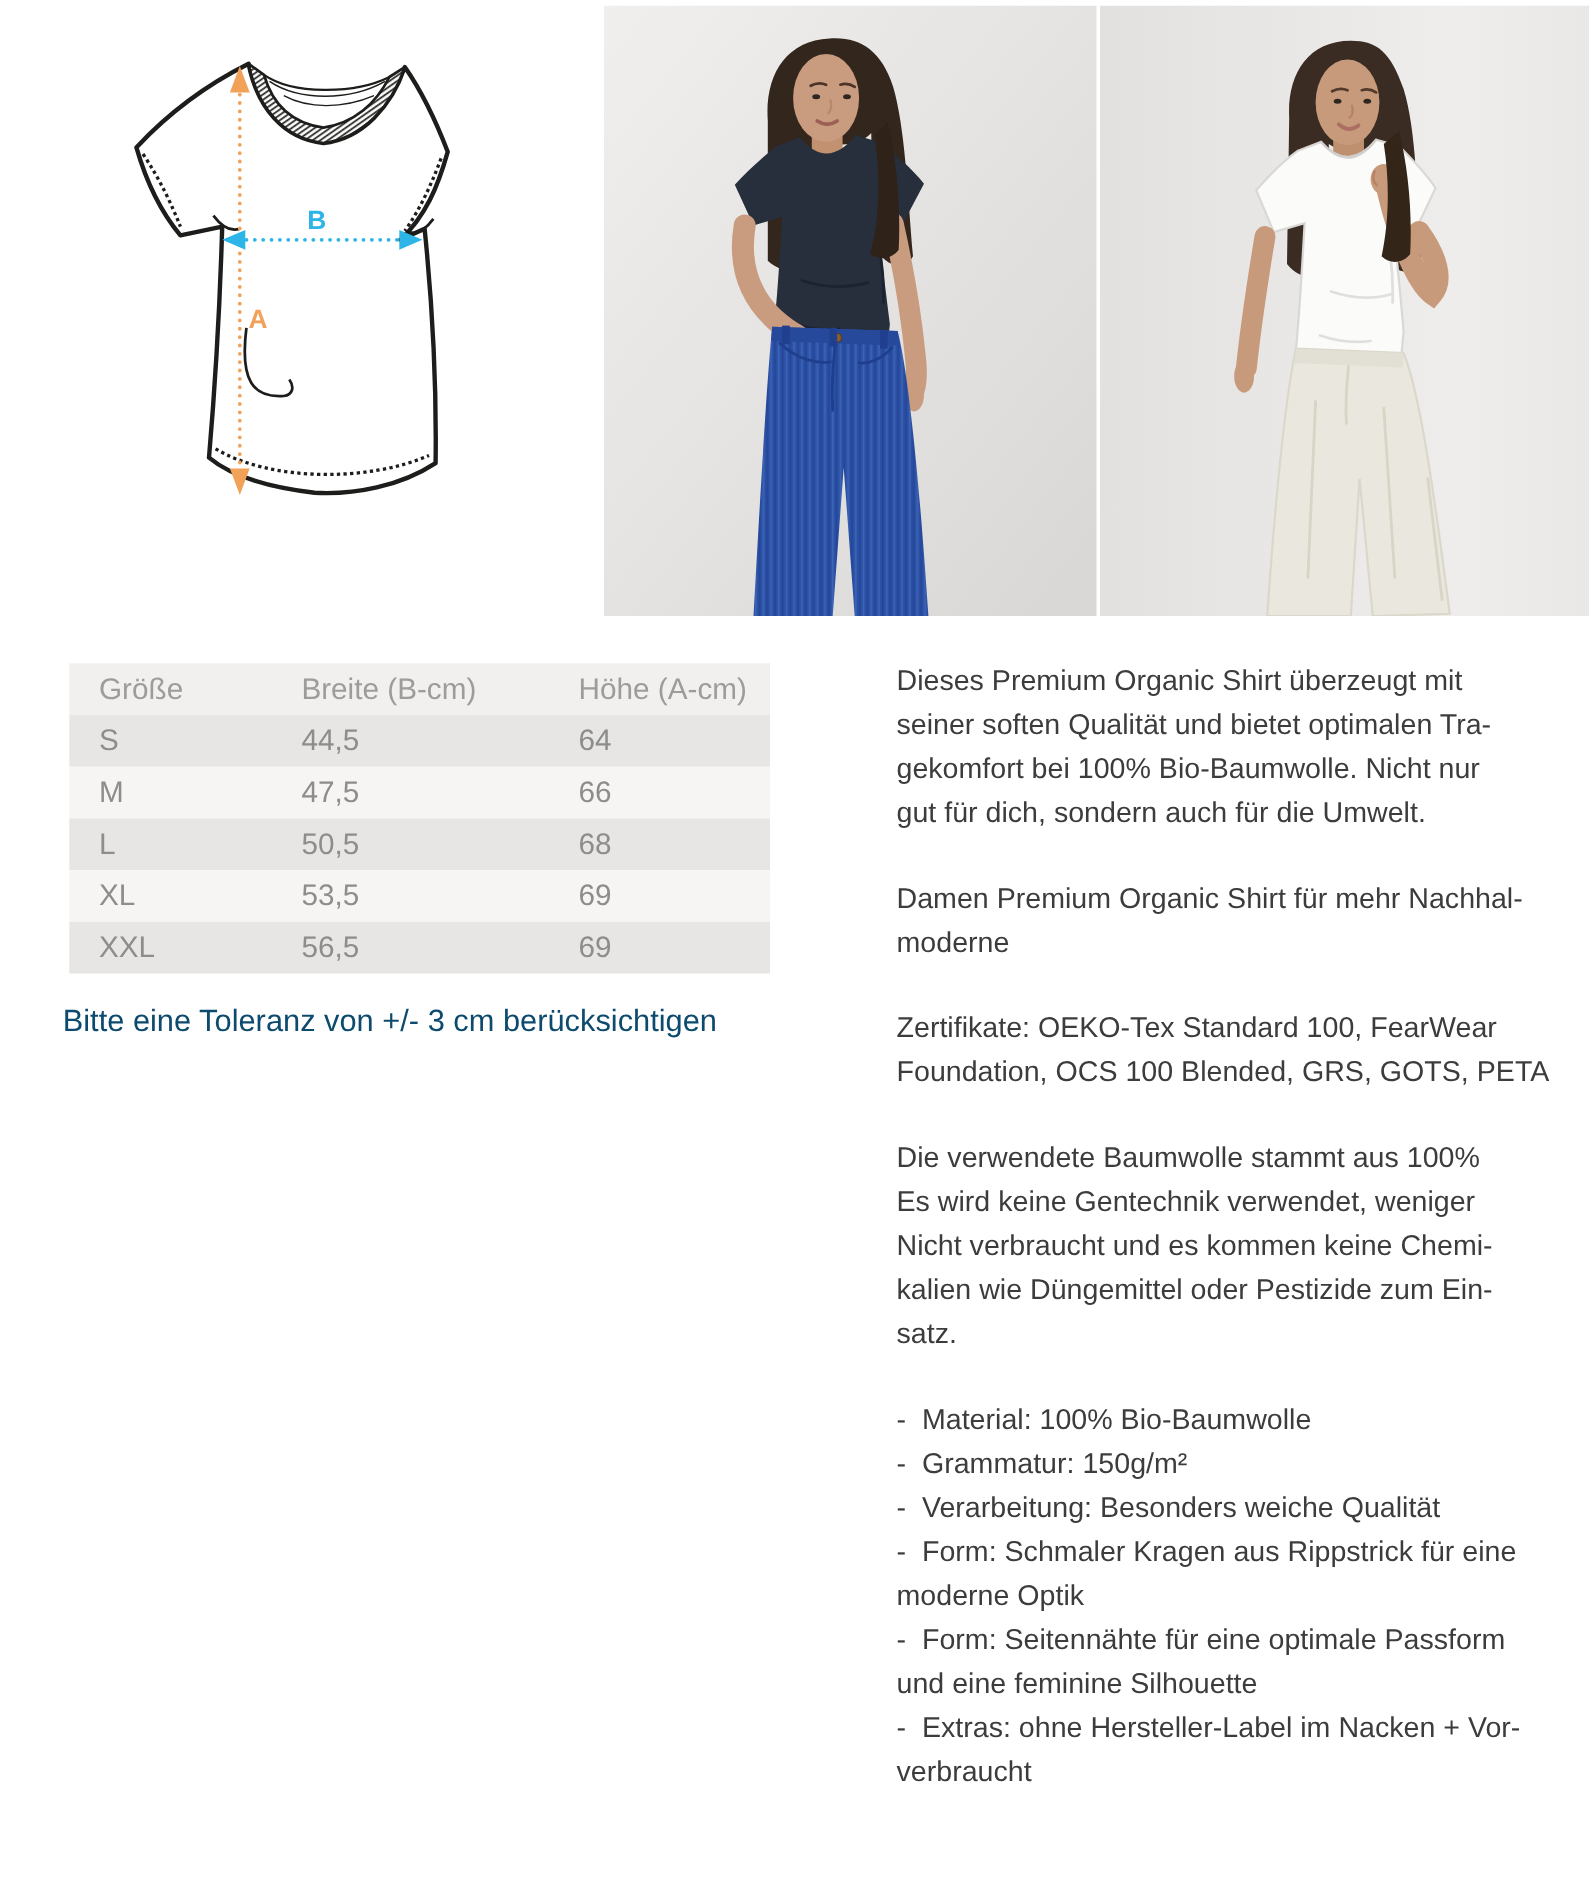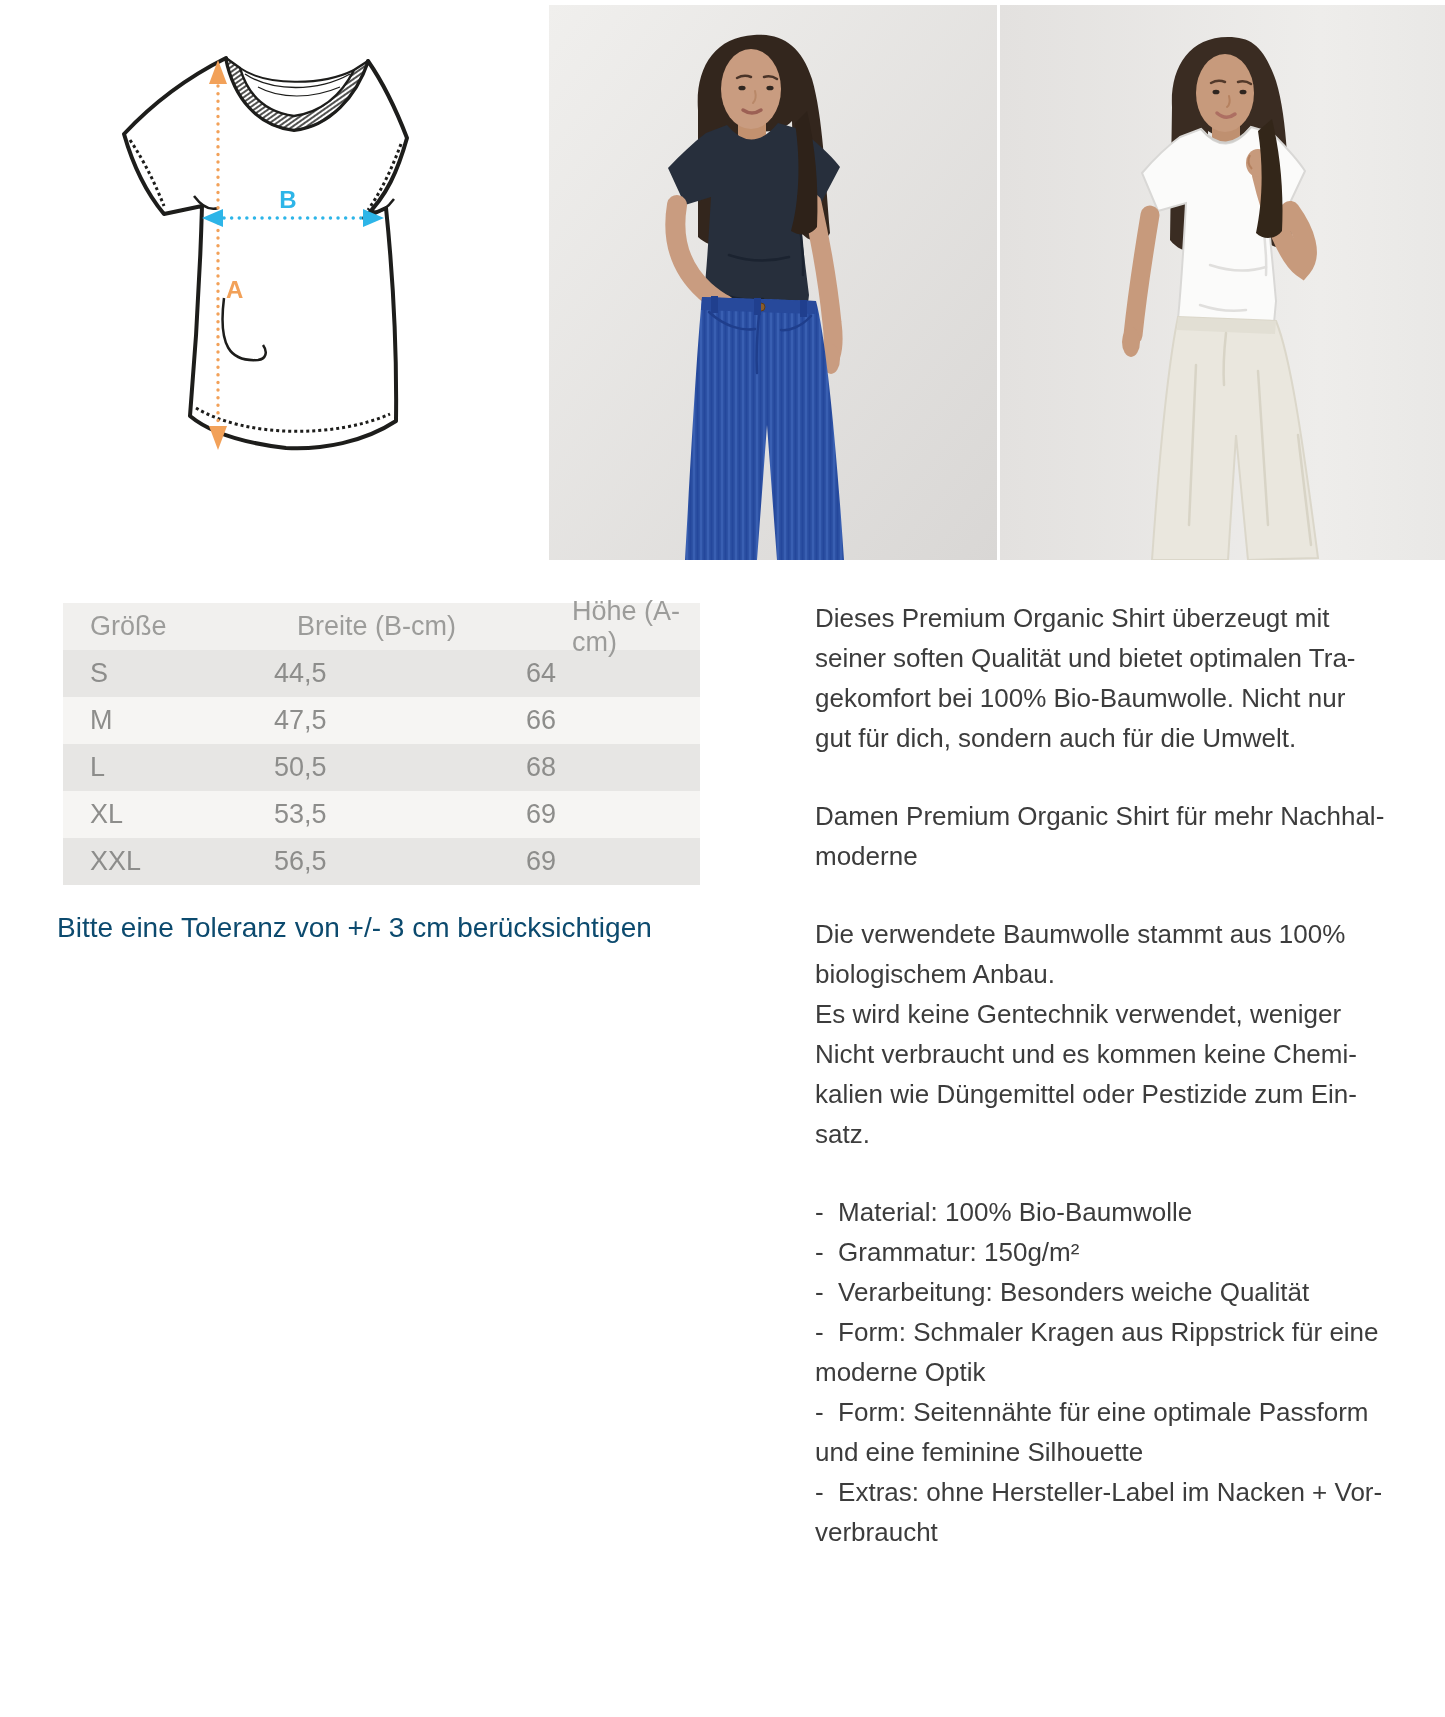--- a/index.html
+++ b/index.html
@@ -14,21 +14,21 @@
   .photo-left{left:549px;width:448px;}
   .photo-right{left:1000px;width:445px;}
   .photo svg{display:block;width:100%;height:100%;}
 
   
   .size-table{position:absolute;left:63px;top:603px;width:637px;font-size:27px;}
   .trow{display:flex;align-items:center;height:47px;padding-left:27px;box-sizing:border-box;}
   .trow .c1{width:184px;}
   .trow .c2{width:252px;}
   .trow .c3{flex:1;}
-  .thead{background:#f1f0ee;color:#9c9c9a;gap:23px;}
+  .thead{background:#f1f0ee;color:#9c9c9a;}
   .rodd{background:#e7e6e4;color:#8d8d8b;}
   .reven{background:#f6f5f3;color:#8d8d8b;}
 
   .tolerance{position:absolute;left:57px;top:912px;font-size:28px;color:#0c4a6e;white-space:pre;}
 
   
   .desc{position:absolute;left:799px;top:598px;width:540px;font-size:26px;line-height:40px;color:#3c3c3c;}
   .para{margin:0 0 38px 16px;}
   .para:last-child{margin-bottom:0;}
   .dline{display:block;white-space:pre;}
@@ -261,22 +261,25 @@
       <span class="dline">Dieses Premium Organic Shirt überzeugt mit</span>
       <span class="dline">seiner soften Qualität und bietet optimalen Tra-</span>
       <span class="dline">gekomfort bei 100% Bio-Baumwolle. Nicht nur</span>
       <span class="dline">gut für dich, sondern auch für die Umwelt.</span>
     </div>
     <div class="para">
       <span class="dline">Damen Premium Organic Shirt für mehr Nachhal-</span>
       <span class="dline">moderne</span>
     </div>
     <div class="para">
+      <span class="dline">Zertifikate: OEKO-Tex Standard 100, FearWear</span>
+      <span class="dline">Foundation, OCS 100 Blended, GRS, GOTS, PETA</span>
+    </div>
+    <div class="para">
       <span class="dline">Die verwendete Baumwolle stammt aus 100%</span>
-      <span class="dline">biologischem Anbau.</span>
       <span class="dline">Es wird keine Gentechnik verwendet, weniger</span>
       <span class="dline">Nicht verbraucht und es kommen keine Chemi-</span>
       <span class="dline">kalien wie Düngemittel oder Pestizide zum Ein-</span>
       <span class="dline">satz.</span>
     </div>
     <div class="para">
       <span class="dline">-  Material: 100% Bio-Baumwolle</span>
       <span class="dline">-  Grammatur: 150g/m²</span>
       <span class="dline">-  Verarbeitung: Besonders weiche Qualität</span>
       <span class="dline">-  Form: Schmaler Kragen aus Rippstrick für eine</span>

